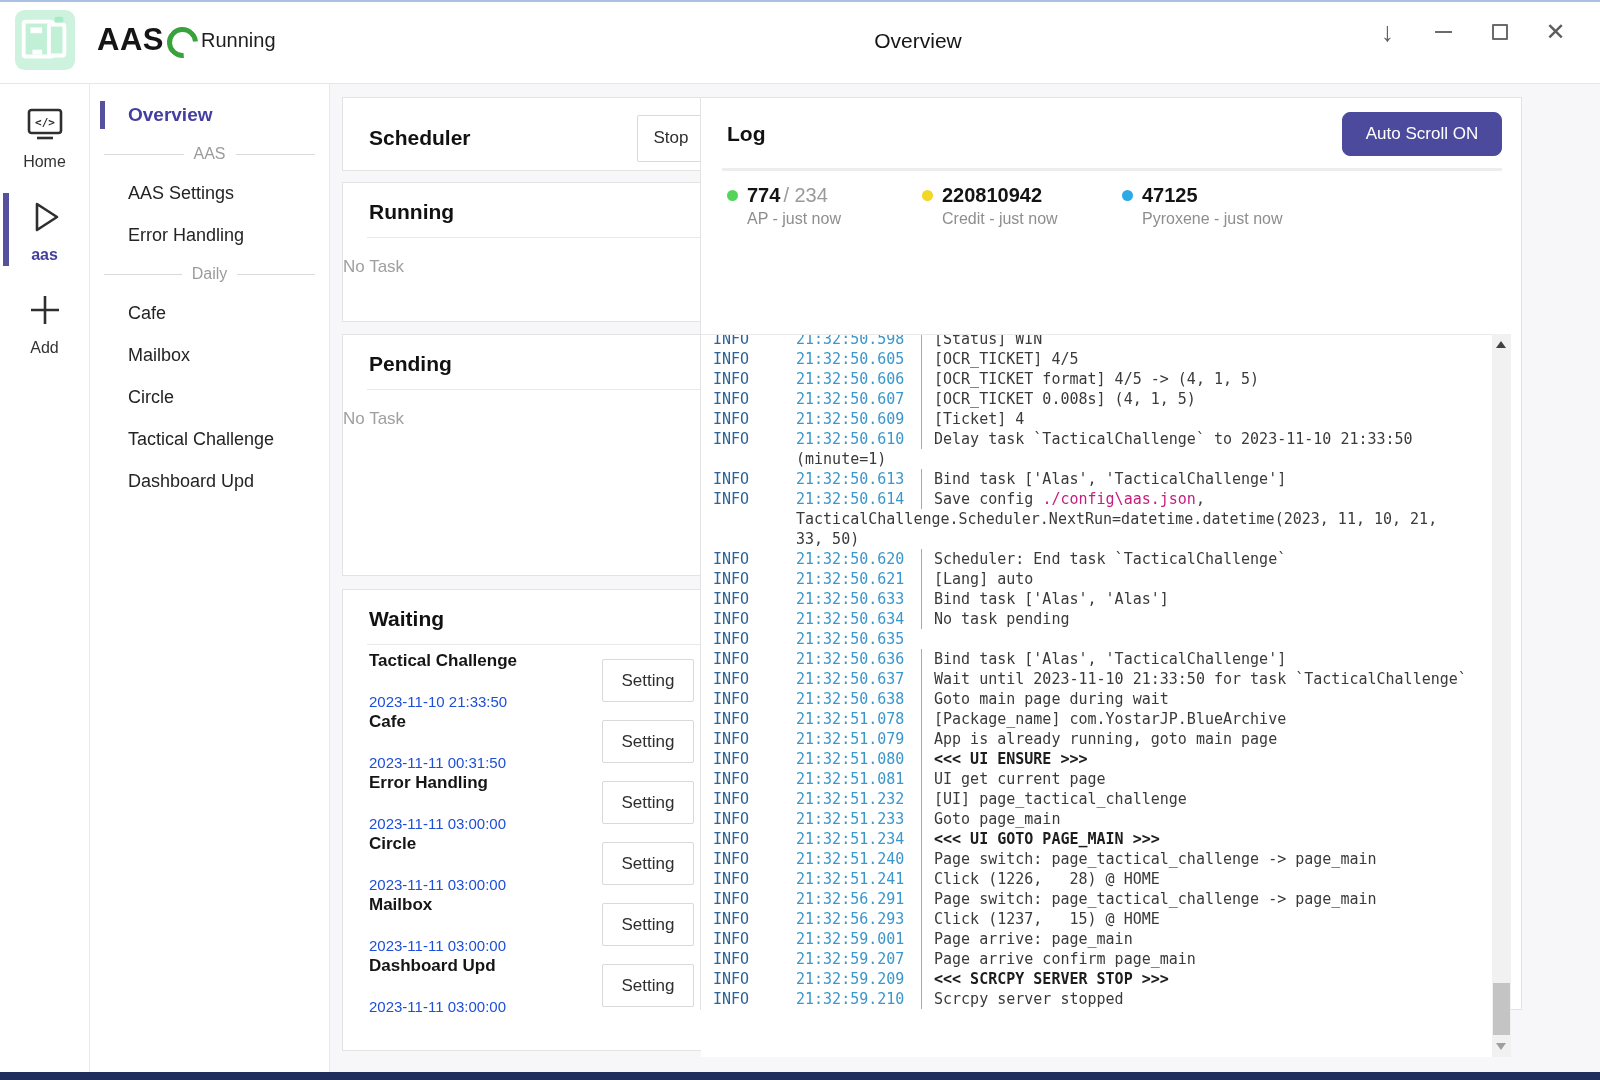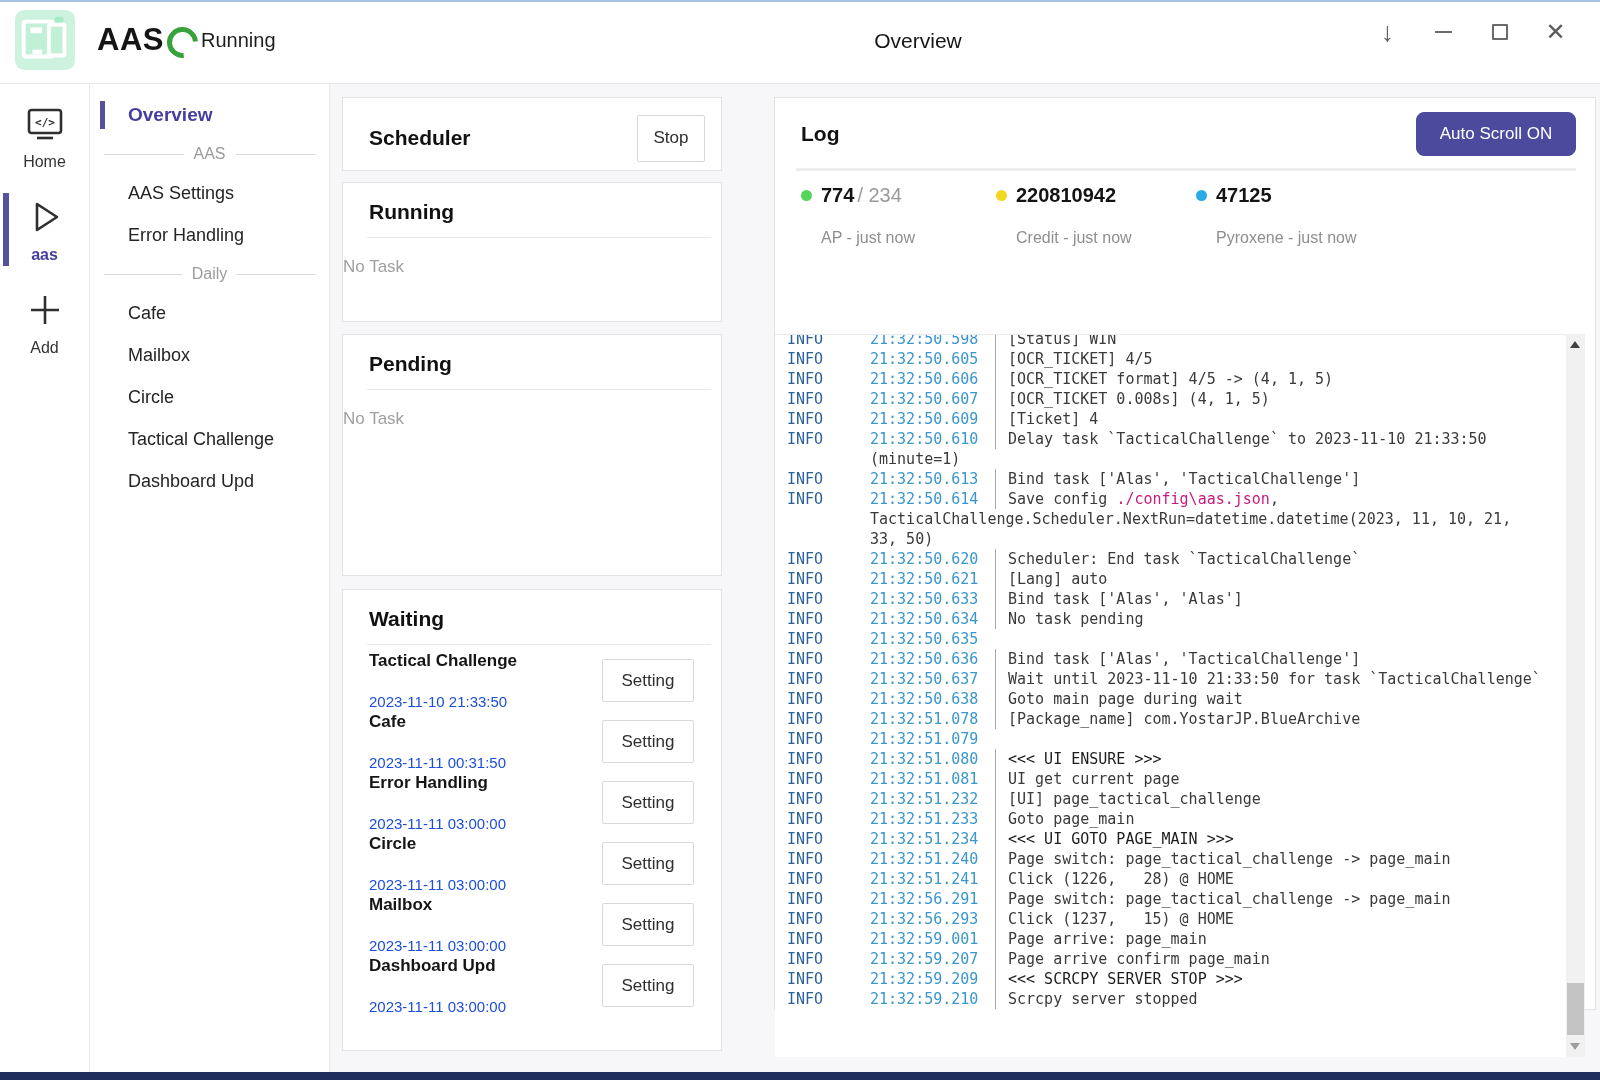--- a/index.html
+++ b/index.html
@@ -39,21 +39,21 @@
 
   
   .main-bg{position:absolute;left:330px;top:84px;width:1270px;height:988px;background:#f7f7f9}
   .bottom-strip{position:absolute;left:0;bottom:0;width:1600px;height:8px;background:#202e5e}
 
   .card{position:absolute;background:#fff;border:1px solid #e3e3e3}
   .card-scheduler{left:342px;top:97px;width:380px;height:74px;display:flex;align-items:center;justify-content:space-between;padding:8px 16px 0 26px}
   .card-running{left:342px;top:182px;width:380px;height:140px}
   .card-pending{left:342px;top:334px;width:380px;height:242px}
   .card-waiting{left:342px;top:589px;width:380px;height:462px}
-  .card-log{left:774px;top:97px;width:822px;height:913px}
+  .card-log{left:700px;top:97px;width:822px;height:913px}
 
   .h-title{font-size:21px;font-weight:700;color:#111}
   .card-h{padding:17px 26px 13px}
   .card-divider{height:1px;background:#e9e9e9;margin:0 10px 0 24px}
   .no-task{color:#9f9f9f;font-size:17px;padding-top:19px}
 
   .btn{background:#fff;border:1px solid #d9d9d9;border-radius:2px;font-size:17px;color:#2e2e2e;font-family:"Liberation Sans",sans-serif;cursor:pointer}
   .btn-stop{width:68px;height:47px}
   .btn-setting{width:92px;height:43px;flex:none}
 
@@ -66,30 +66,30 @@
   
   .log-head{display:flex;align-items:center;justify-content:space-between;padding:14px 19px 12px 26px}
   .btn-autoscroll{width:160px;height:44px;background:#4c4a9c;border:1px solid #4c4a9c;border-radius:8px;color:#fff;font-size:17px;font-family:"Liberation Sans",sans-serif;cursor:pointer}
   .log-hdivider{height:3px;background:#ededed;margin:0 19px 0 21px}
   .stats{display:flex;padding:13px 0 0 26px}
   .stat{display:grid;grid-template-columns:20px auto;align-items:start}
   .stat-1{width:195px}.stat-2{width:200px}.stat-3{width:220px}
   .dot{width:11px;height:11px;border-radius:50%;margin-top:6px}
   .stat-value{font-size:20px;font-weight:700;color:#141414}
   .stat-total{font-size:20px;font-weight:400;color:#9a9a9a;margin-left:3px}
-  .stat-caption{grid-column:2;font-size:16px;color:#8e8e8e;margin-top:22px}
+  .stat-caption{grid-column:2;font-size:16px;color:#8e8e8e;margin-top:3px}
 
   .terminal{position:absolute;left:0;top:236px;width:792px;height:723px;border-top:1px solid #e9e9e9;overflow:hidden;font-family:"DejaVu Sans Mono",monospace;font-size:15px;line-height:20px;color:#3a3a3a;background:#fff}
   .log-lines{margin-top:-6px;padding-left:12px}
   .log-row{display:flex;height:20px;white-space:pre}
   .log-lvl{width:83px;flex:none;color:#2c6298}
   .log-time{width:125px;flex:none;color:#3b97cb}
   .log-msg{flex:none;border-left:1px solid #a9a9a9;padding-left:12px}
   .log-row.cont .log-msg{border-left:none;padding-left:0}
-  .log-msg.bold{font-weight:400;color:#1d1d1d}
+  .log-msg.bold{font-weight:700;color:#1d1d1d}
   .seg-path{color:#c41d7f}
 
   .scrollbar{position:absolute;right:10px;top:236px;width:19px;height:723px;background:#f1f1f1;cursor:default}
   .sb-up{position:absolute;top:7px;left:4px;width:0;height:0;border-left:5.5px solid transparent;border-right:5.5px solid transparent;border-bottom:7px solid #414141}
   .sb-down{position:absolute;bottom:7px;left:4px;width:0;height:0;border-left:5.5px solid transparent;border-right:5.5px solid transparent;border-top:7px solid #9e9e9e}
   .sb-thumb{position:absolute;left:1px;bottom:22px;width:17px;height:52px;background:#c4c4c4}
 </style>
 </head>
 <body>
 
@@ -280,21 +280,21 @@
         <div class="log-row cont"><span class="log-lvl"></span><span class="log-msg"><span>33, 50)</span></span></div>
         <div class="log-row"><span class="log-lvl">INFO</span><span class="log-time">21:32:50.620</span><span class="log-msg"><span>Scheduler: End task `TacticalChallenge`</span></span></div>
         <div class="log-row"><span class="log-lvl">INFO</span><span class="log-time">21:32:50.621</span><span class="log-msg"><span>[Lang] auto</span></span></div>
         <div class="log-row"><span class="log-lvl">INFO</span><span class="log-time">21:32:50.633</span><span class="log-msg"><span>Bind task ['Alas', 'Alas']</span></span></div>
         <div class="log-row"><span class="log-lvl">INFO</span><span class="log-time">21:32:50.634</span><span class="log-msg"><span>No task pending</span></span></div>
         <div class="log-row"><span class="log-lvl">INFO</span><span class="log-time">21:32:50.635</span></div>
         <div class="log-row"><span class="log-lvl">INFO</span><span class="log-time">21:32:50.636</span><span class="log-msg"><span>Bind task ['Alas', 'TacticalChallenge']</span></span></div>
         <div class="log-row"><span class="log-lvl">INFO</span><span class="log-time">21:32:50.637</span><span class="log-msg"><span>Wait until 2023-11-10 21:33:50 for task `TacticalChallenge`</span></span></div>
         <div class="log-row"><span class="log-lvl">INFO</span><span class="log-time">21:32:50.638</span><span class="log-msg"><span>Goto main page during wait</span></span></div>
         <div class="log-row"><span class="log-lvl">INFO</span><span class="log-time">21:32:51.078</span><span class="log-msg"><span>[Package_name] com.YostarJP.BlueArchive</span></span></div>
-        <div class="log-row"><span class="log-lvl">INFO</span><span class="log-time">21:32:51.079</span></div>
+        <div class="log-row"><span class="log-lvl">INFO</span><span class="log-time">21:32:51.079</span><span class="log-msg"><span>App is already running, goto main page</span></span></div>
         <div class="log-row"><span class="log-lvl">INFO</span><span class="log-time">21:32:51.080</span><span class="log-msg bold"><span>&lt;&lt;&lt; UI ENSURE &gt;&gt;&gt;</span></span></div>
         <div class="log-row"><span class="log-lvl">INFO</span><span class="log-time">21:32:51.081</span><span class="log-msg"><span>UI get current page</span></span></div>
         <div class="log-row"><span class="log-lvl">INFO</span><span class="log-time">21:32:51.232</span><span class="log-msg"><span>[UI] page_tactical_challenge</span></span></div>
         <div class="log-row"><span class="log-lvl">INFO</span><span class="log-time">21:32:51.233</span><span class="log-msg"><span>Goto page_main</span></span></div>
         <div class="log-row"><span class="log-lvl">INFO</span><span class="log-time">21:32:51.234</span><span class="log-msg bold"><span>&lt;&lt;&lt; UI GOTO PAGE_MAIN &gt;&gt;&gt;</span></span></div>
         <div class="log-row"><span class="log-lvl">INFO</span><span class="log-time">21:32:51.240</span><span class="log-msg"><span>Page switch: page_tactical_challenge -&gt; page_main</span></span></div>
         <div class="log-row"><span class="log-lvl">INFO</span><span class="log-time">21:32:51.241</span><span class="log-msg"><span>Click (1226,   28) @ HOME</span></span></div>
         <div class="log-row"><span class="log-lvl">INFO</span><span class="log-time">21:32:56.291</span><span class="log-msg"><span>Page switch: page_tactical_challenge -&gt; page_main</span></span></div>
         <div class="log-row"><span class="log-lvl">INFO</span><span class="log-time">21:32:56.293</span><span class="log-msg"><span>Click (1237,   15) @ HOME</span></span></div>
         <div class="log-row"><span class="log-lvl">INFO</span><span class="log-time">21:32:59.001</span><span class="log-msg"><span>Page arrive: page_main</span></span></div>

